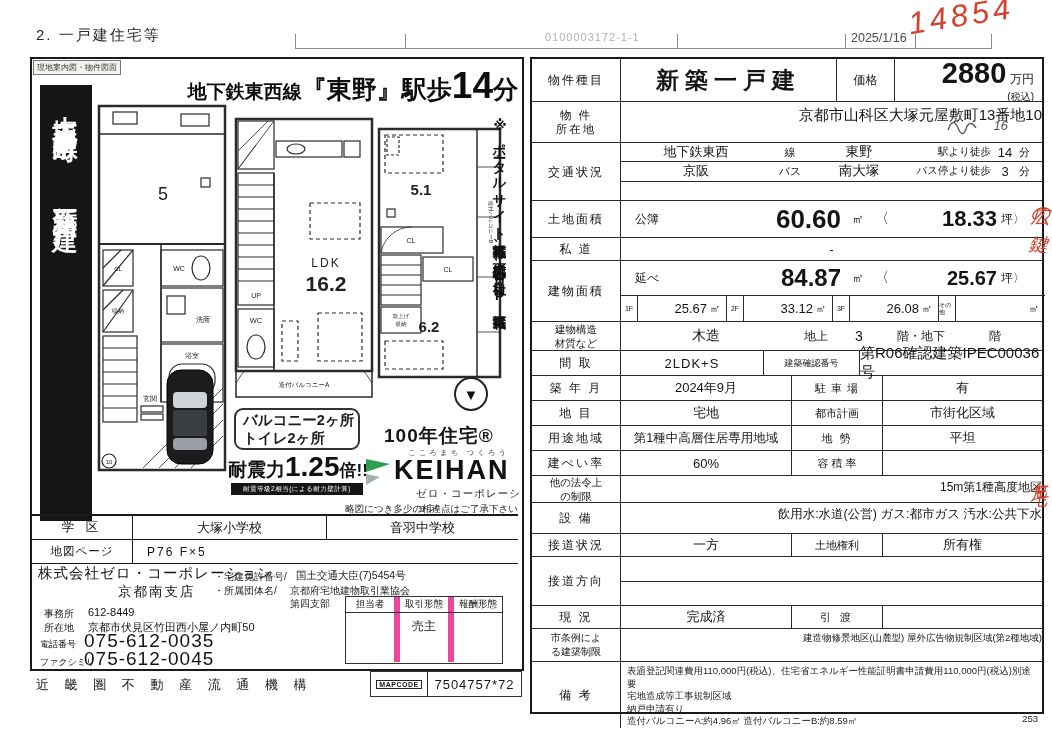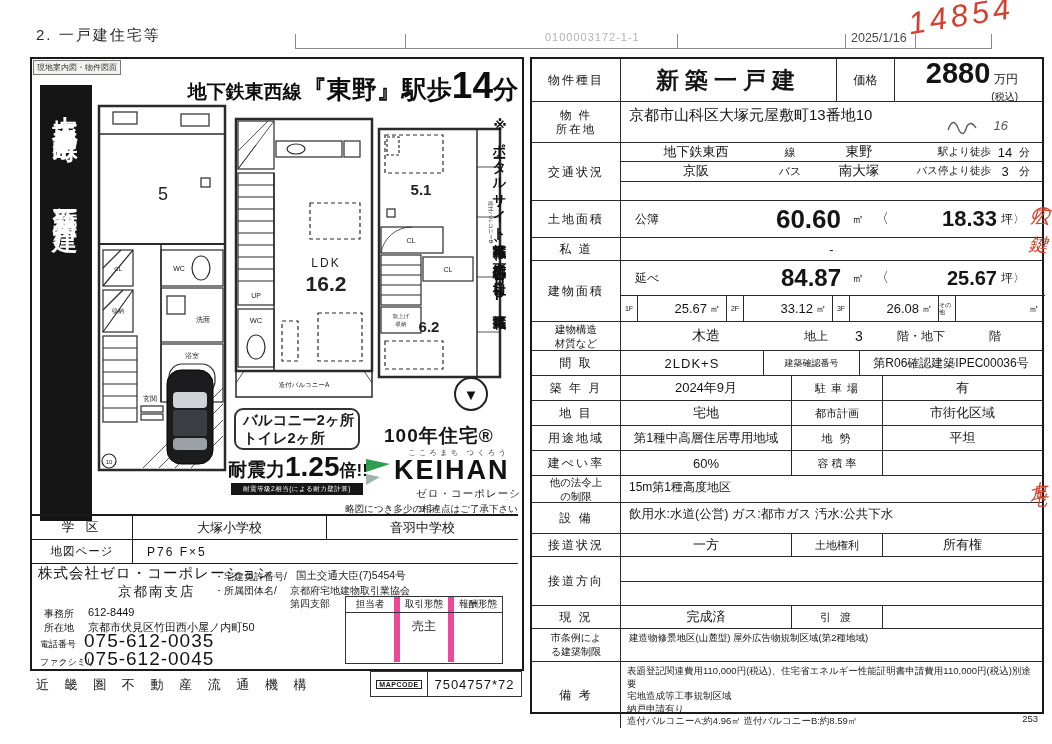--- a/index.html
+++ b/index.html
@@ -78,21 +78,21 @@
   .mapval{flex:1;display:flex;align-items:center;justify-content:center;font-size:13px;letter-spacing:1px;}
   
   .t{left:530px;top:57px;width:510px;height:653px;border:2px solid #1a1a1a;background:#fff;
      display:flex;flex-direction:column;box-sizing:content-box;}
   .tr{display:flex;border-bottom:1px solid #2a2a2a;flex:0 0 auto;}
   .tr.last{border-bottom:none;flex:1 1 auto;}
   .tl{width:88px;border-right:1px solid #2a2a2a;display:flex;flex-direction:column;align-items:center;
       justify-content:center;font-size:12px;letter-spacing:2px;text-align:center;flex:0 0 auto;line-height:14px;}
   .tc{border-right:1px solid #2a2a2a;display:flex;align-items:center;justify-content:center;font-size:13px;}
   .tc.nb{border-right:none;}
-  .left{justify-content:flex-start;padding-left:8px;}
+  .left{justify-content:flex-end;padding-left:8px;}
   .sub{display:flex;flex-direction:column;flex:1;}
   .subr{display:flex;border-bottom:1px solid #2a2a2a;align-items:center;}
   .subr.nb{border-bottom:none;}
   .big{font-weight:bold;}
   .fl{width:16px;border-right:1px solid #2a2a2a;display:flex;flex-direction:column;align-items:center;
       justify-content:center;align-self:stretch;}
   .fl i{font-style:normal;font-size:7px;line-height:7px;display:block;}
   .fl i.t6{font-size:6px;line-height:6.5px;}
   .fv{width:89px;border-right:1px solid #2a2a2a;display:flex;align-items:center;justify-content:flex-end;
       padding-right:6px;box-sizing:border-box;align-self:stretch;font-size:13px;}
@@ -334,21 +334,21 @@
   </div>
   <div class="mapval">7504757*72</div>
 </div>
 
 <div class="a t">
 
   <div class="tr" style="height:42px">
     <div class="tl">物件種目</div>
     <div class="tc" style="width:215px;font-size:23px;font-weight:bold;letter-spacing:6px">新築一戸建</div>
     <div class="tc" style="width:57px;font-size:12px">価格</div>
-    <div class="tc nb" style="flex:1;flex-direction:column;align-items:flex-end;justify-content:center;padding-right:24px">
+    <div class="tc nb" style="flex:1;flex-direction:column;align-items:flex-end;justify-content:center;padding-right:8px">
       <div style="white-space:nowrap">
         <span style="font-size:29px;font-weight:bold">2880</span>
         <span style="font-size:12px">万円</span>
       </div>
       <div style="font-size:10px">(税込)</div>
     </div>
   </div>
 
   <div class="tr" style="height:40px">
     <div class="tl" style="font-size:11.5px">
@@ -459,21 +459,21 @@
       <span style="width:36px;text-align:center;font-size:14px">3</span>
       <span style="width:88px;text-align:center;font-size:12px">階・地下</span>
       <span style="width:60px;text-align:center;font-size:12px">階</span>
     </div>
   </div>
 
   <div class="tr" style="height:24px">
     <div class="tl">間 取</div>
     <div class="tc" style="width:142px;font-size:13px;letter-spacing:1px">2LDK+S</div>
     <div class="tc" style="width:95px;font-size:9px">建築確認番号</div>
-    <div class="tc nb" style="flex:1;font-size:12px">第R06確認建築IPEC00036号</div>
+    <div class="tc nb" style="flex:1;font-size:15px">第R06確認建築IPEC00036号</div>
   </div>
 
   <div class="tr" style="height:24px">
     <div class="tl">築 年 月</div>
     <div class="tc" style="width:170px">2024年9月</div>
     <div class="tc" style="width:90px;font-size:11px;letter-spacing:1px">駐 車 場</div>
     <div class="tc nb" style="flex:1">有</div>
   </div>
 
   <div class="tr" style="height:24px">

